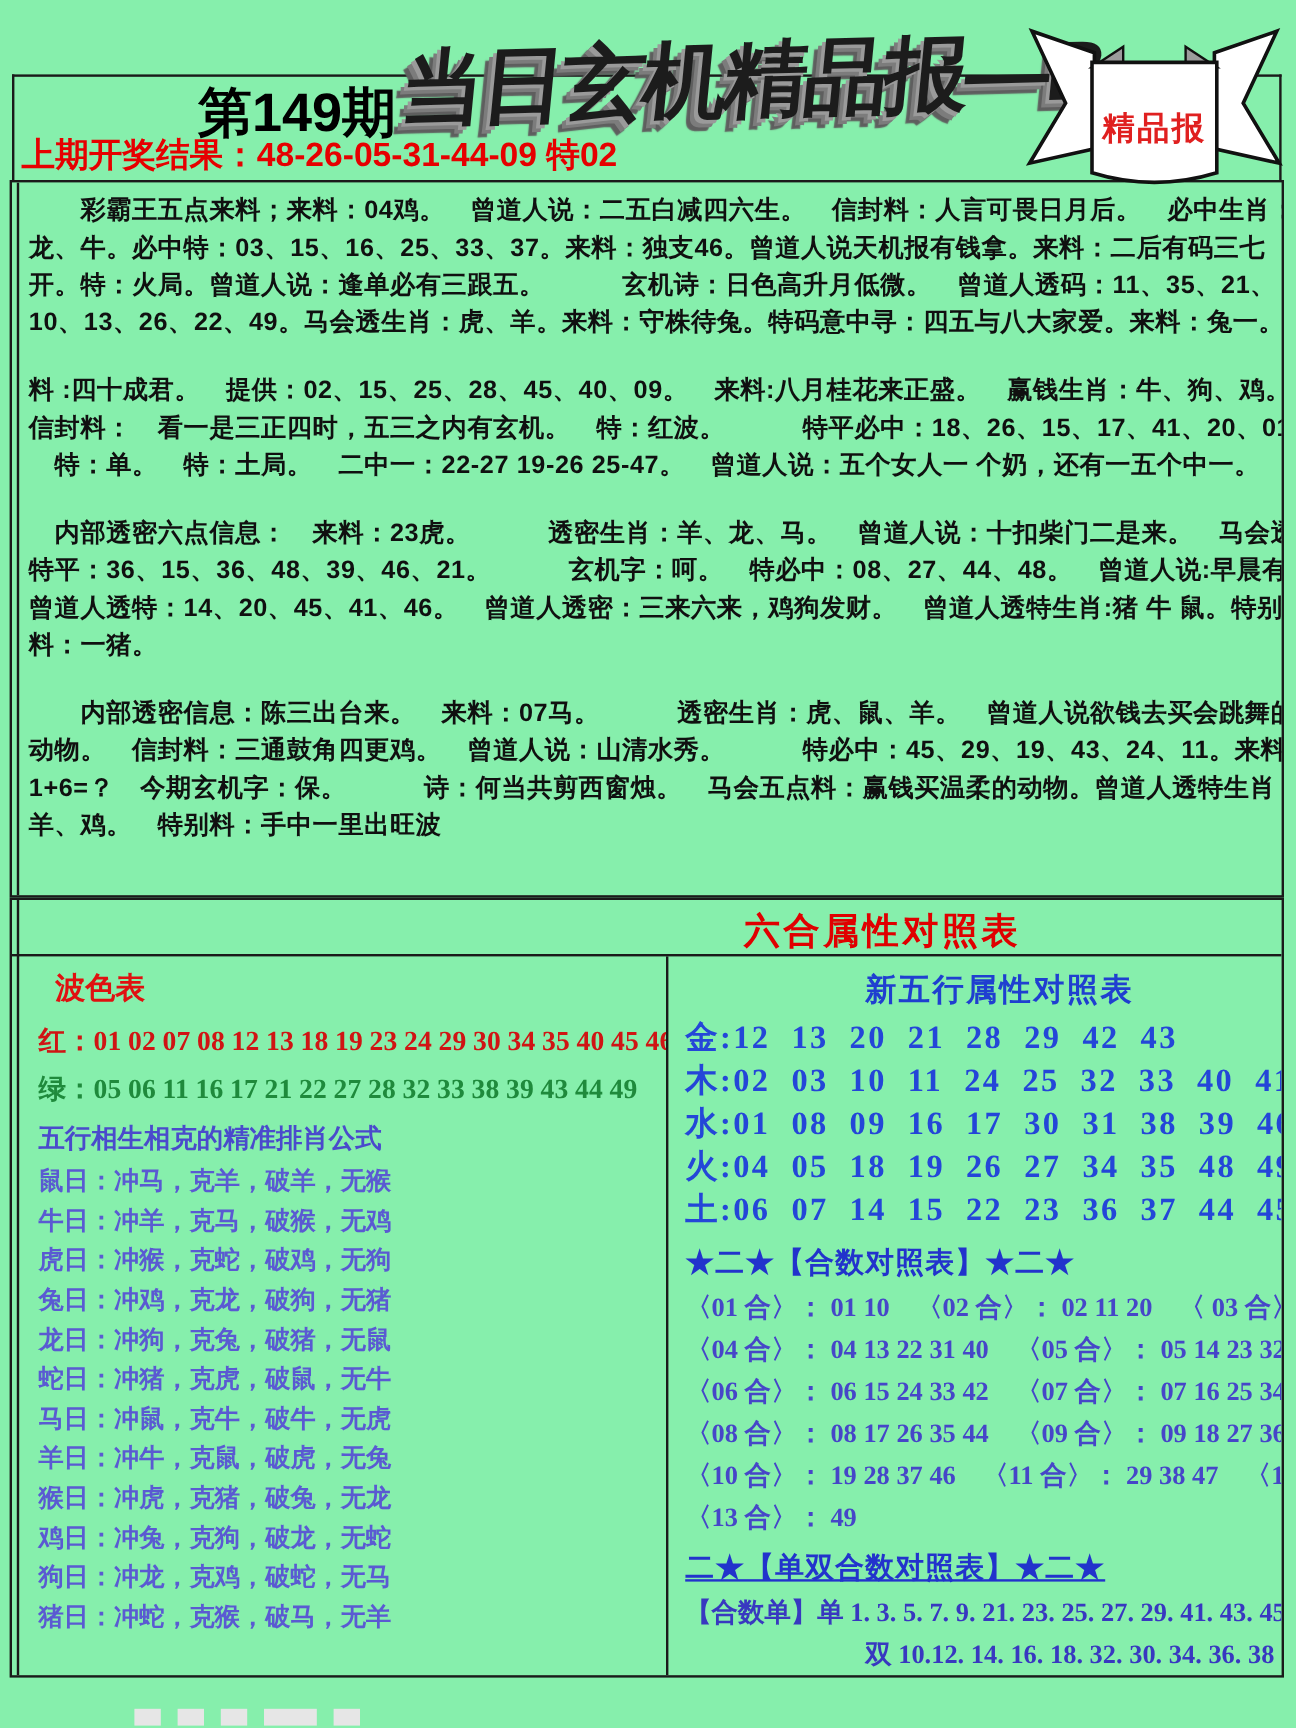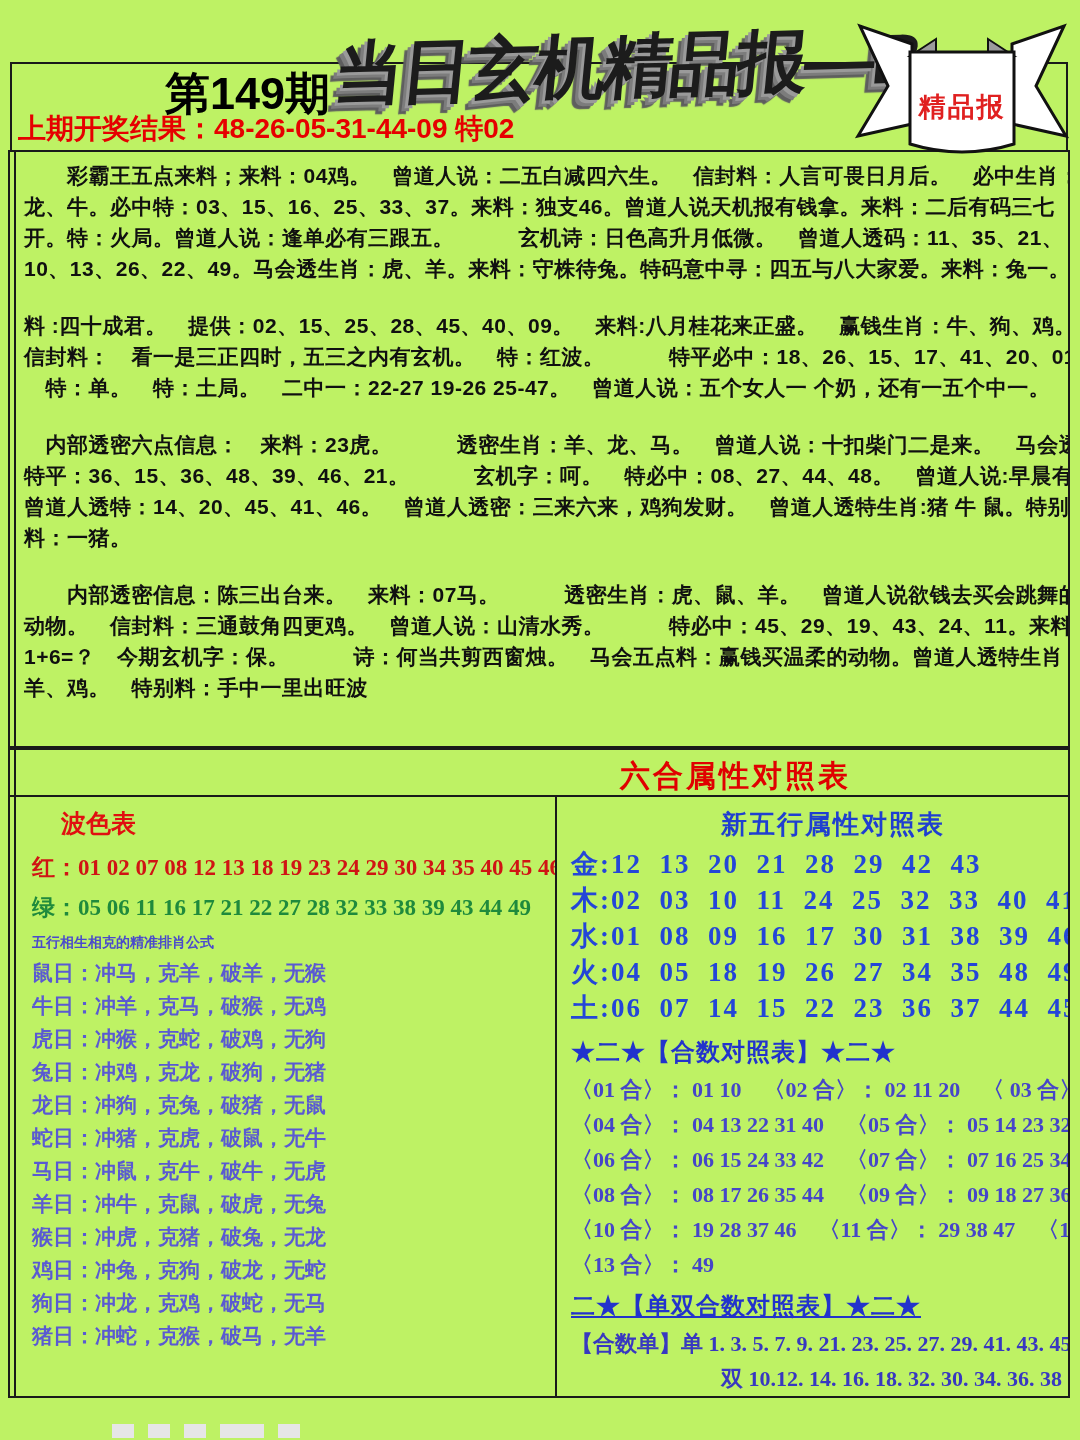--- a/index.html
+++ b/index.html
@@ -1,16 +1,16 @@
 <!DOCTYPE html>
 <html><head>
 <meta charset="utf-8">
 <style>
   html,body{margin:0;padding:0;background:#ffffff;}
-  .page{position:relative;width:1080px;height:1440px;background:#bef264;overflow:hidden;
+  .page{position:relative;width:1080px;height:1440px;background:#86efac;overflow:hidden;
         font-family:"Liberation Sans",sans-serif;color:#111;}
 
   
   .header-box{position:absolute;left:10px;top:62px;width:1058px;height:88px;
               border:2px solid #1a1a1a;border-bottom:none;box-sizing:border-box;}
   .issue{position:absolute;left:165px;top:64px;font-size:45px;font-weight:bold;color:#000;z-index:2;}
   .logo{position:absolute;left:335px;top:20px;font-size:70px;font-weight:bold;color:#1c1c1c;
         white-space:nowrap;letter-spacing:-3px;z-index:2;
         transform:skewX(-7deg) rotate(-1.5deg);
         text-shadow:-3px 3px 0 #9a9a9a,-6px 6px 0 #7c7c7c,-9px 9px 1px #5e5e5e;}
@@ -30,27 +30,27 @@
   .table-box{position:absolute;left:8px;top:748px;width:1062px;height:650px;
              border:2px solid #1a1a1a;box-sizing:border-box;overflow:hidden;}
   .table-box::before{content:"";position:absolute;left:4px;top:0;bottom:0;width:2px;background:#1a1a1a;z-index:1;}
   .title-band{height:45px;border-bottom:2px solid #1a1a1a;position:relative;}
   .table-title{position:absolute;left:610px;top:6px;font-size:30px;font-weight:bold;
                color:#e00000;letter-spacing:3px;}
   .cols{display:flex;height:599px;}
   .col-left{width:545px;box-sizing:border-box;padding:8px 0 0 22px;overflow:hidden;}
   .col-right{flex:1;border-left:2px solid #1a1a1a;box-sizing:border-box;padding:4px 0 0 14px;overflow:hidden;}
 
-  .bose-title{color:#e01010;font-size:25px;font-weight:bold;margin:2px 0 8px 29px;}
+  .bose-title{color:#e01010;font-size:25px;font-weight:bold;margin:2px 0 8px 14px;}
   .num-row{font-family:"Liberation Serif",serif;font-weight:bold;font-size:23px;line-height:40px;
            white-space:pre;}
   .row-red{color:#d01414;}
   .row-blue{color:#2626ae;}
   .row-green{color:#1f8a3c;}
-  .formula{color:#4a4acc;font-size:14px;font-weight:bold;margin:6px 0 4px 0;}
+  .formula{color:#4a4acc;font-size:22px;font-weight:bold;margin:6px 0 4px 0;}
   .zodiac-line{color:#5a5ad2;font-size:21px;font-weight:bold;line-height:33px;white-space:pre;}
 
   .wuxing-title{color:#1f3fd0;font-size:26px;font-weight:bold;margin:6px 0 4px 150px;letter-spacing:2px;}
   .wuxing-row{color:#2446d8;font-family:"Liberation Serif",serif;font-weight:bold;font-size:27px;
               line-height:36px;letter-spacing:2px;white-space:pre;}
   .hesu-title{color:#2233cc;font-size:24px;font-weight:bold;margin:10px 0 4px 0;letter-spacing:1px;}
   .hesu-line{color:#4646c8;font-family:"Liberation Serif",serif;font-weight:bold;font-size:22px;
              line-height:35px;white-space:pre;}
   .ds-title{color:#2233cc;font-size:24px;font-weight:bold;margin:8px 0 4px 0;letter-spacing:1px;text-decoration:underline;}
   .ds-line{color:#3838c0;font-family:"Liberation Serif",serif;font-weight:bold;font-size:22px;

